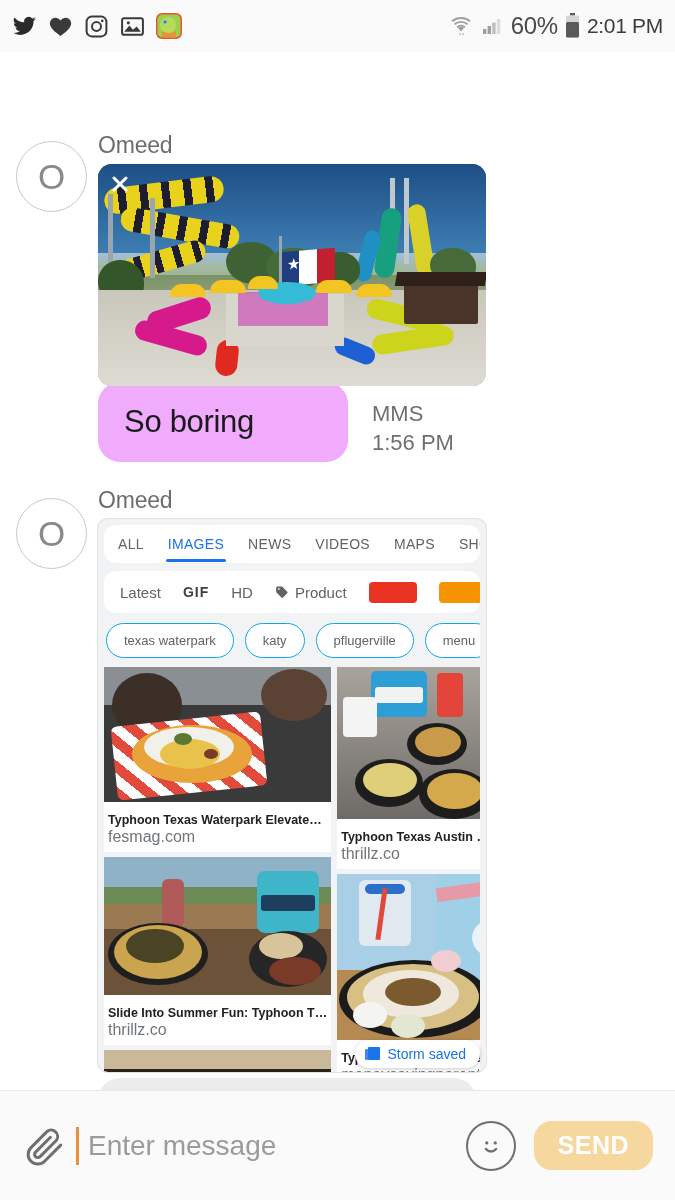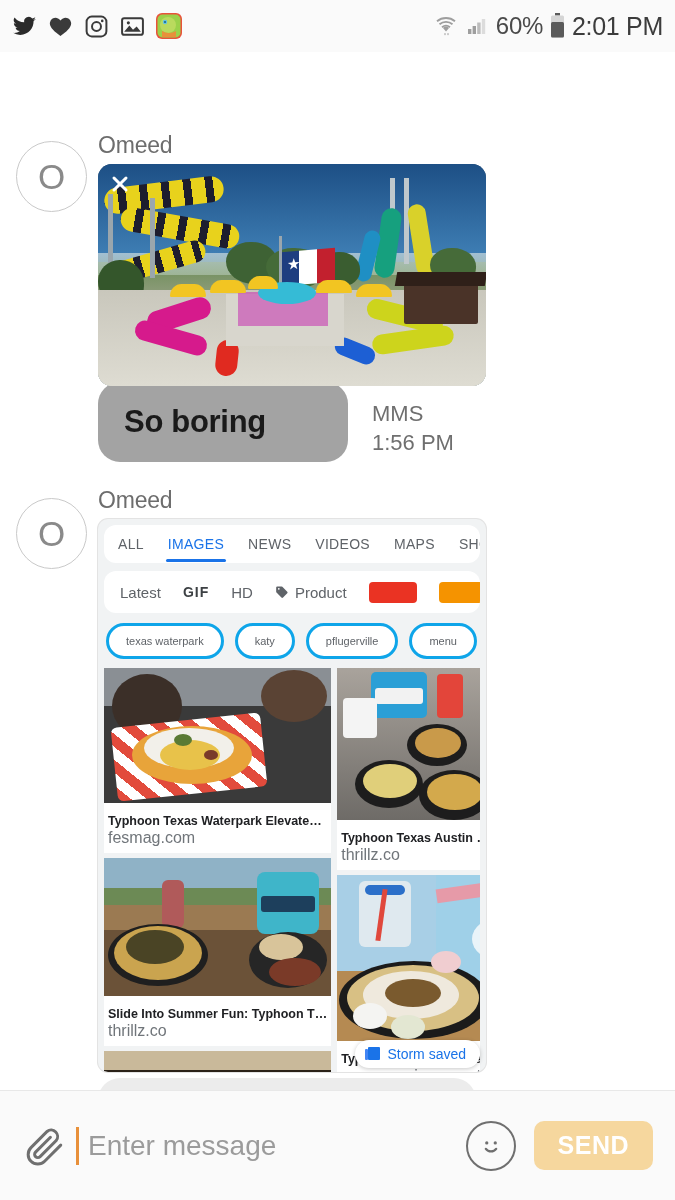--- a/index.html
+++ b/index.html
@@ -16,21 +16,21 @@
     display:flex; align-items:center; justify-content:space-between;
     padding:0 12px;
   }
   .status-left { display:flex; align-items:center; gap:11px; }
   .status-right { display:flex; align-items:center; gap:7px; }
   .si { display:flex; align-items:center; }
   .battery-pct {
     font-size:24px; color:#4a4a4a; font-weight:400; letter-spacing:-0.3px;
   }
   .clock {
-    font-size:25px; color:#3c3c3c; font-weight:400; letter-spacing:-0.3px;
+    font-size:21px; color:#3c3c3c; font-weight:400; letter-spacing:-0.3px;
   }
 
   
   .header {
     height:76px; background:#fafafa;
     display:flex; align-items:center; padding:0 22px;
     border-bottom:1px solid #e4e4e4;
   }
   .back-chevron {
     width:34px; height:40px; display:flex; align-items:center; justify-content:center;
@@ -83,22 +83,22 @@
   .wp-tree { position:absolute; border-radius:48% 52% 45% 55%; background:#3e6234; }
   .wp-slide { position:absolute; border-radius:40px; }
   .wp-flag { position:absolute; width:54px; height:34px; background:linear-gradient(90deg,#1e3e80 0 34%, #fff 34% 67%, #c2202e 67% 100%); transform:skewY(-5deg); }
   .wp-flag:after { content:"★"; position:absolute; left:6px; top:4px; color:#fff; font-size:15px; }
   .wp-umb { position:absolute; width:36px; height:13px; background:#f2c522; border-radius:18px 18px 2px 2px; }
   .wp-build { position:absolute; background:#4a3328; }
 
   
   .bubble-row { display:flex; align-items:flex-end; margin-left:84px; margin-top:-4px; }
   .bubble {
-    background:#a3a3a3; border-radius:22px;
-    padding:22px 26px; min-width:250px; max-width:378px;font-weight:bold;
+    background:#f0abfc; border-radius:22px;
+    padding:22px 26px; min-width:250px; max-width:378px;
   }
   .bubble-text { font-size:31px; color:#1a1a1a; letter-spacing:-0.3px; }
   .msg-meta { margin-left:24px; padding-bottom:4px; }
   .meta-line { font-size:22px; color:#6f6f6f; line-height:1.35; }
 
   
   .gcard {
     position:relative; margin-left:84px; margin-top:5px;
     width:388px; height:553px; border-radius:10px; overflow:hidden;
     background:#f1f3f4; box-shadow:0 0 0 1px #e3e3e3;
@@ -115,22 +115,22 @@
   }
   .g-filters {
     background:#fff; border-radius:12px; margin:8px 6px 0 6px; height:42px;
     display:flex; align-items:center; padding:0 16px; gap:22px; overflow:hidden;
   }
   .g-filt { font-size:15px; color:#5f6368; white-space:nowrap; display:flex; align-items:center; gap:6px; }
   .g-filt.gif { font-weight:bold; color:#3c4043; font-size:14px; letter-spacing:1px; }
   .swatch { width:48px; height:21px; border-radius:4px; flex:0 0 auto; }
   .g-chips { display:flex; gap:11px; margin:10px 6px 0 8px; overflow:hidden; }
   .chip {
-    background:#fff; border:3px solid #0ea5e9; border-radius:22px;
-    padding:9px 17px; font-size:11px; color:#5f6368; white-space:nowrap;
+    background:#fff; border:1px solid #0ea5e9; border-radius:22px;
+    padding:9px 17px; font-size:13px; color:#5f6368; white-space:nowrap;
   }
   .g-grid {
     display:flex; gap:6px; margin:9px 6px 0 6px; overflow:hidden;
   }
   .g-col { flex:1; display:flex; flex-direction:column; gap:0; }
   .g-col.right { padding-top:0; }
   .g-item { background:#fff; margin-bottom:5px; }
   .g-thumb { width:100%; position:relative; overflow:hidden; }
   .g-cap {
     font-size:12.5px; color:#202124; font-weight:600; padding:11px 4px 1px 4px;
@@ -168,21 +168,21 @@
   .msg-input {
     flex:1; border:none; background:transparent; outline:none;
     font-size:28px; color:#3a3a3a; padding-left:9px;
     font-family:"Liberation Sans", sans-serif;
   }
   .msg-input::placeholder { color:#9b9b9b; }
   .emoji { width:50px; height:50px; border:2.5px solid #6f6f6f; border-radius:50%;
            display:flex; align-items:center; justify-content:center; margin-right:18px; }
   .send-btn {
     background:#f6d79e; color:#fff; font-weight:bold; font-size:25px;
-    border:none; border-radius:10px; padding:10px 24px; letter-spacing:.5px;
+    border:none; border-radius:18px; padding:10px 24px; letter-spacing:.5px;
     font-family:"Liberation Sans", sans-serif;
   }
 </style>
 </head>
 <body>
 
 <div id="app">
 
   <div class="statusbar">
     <div class="status-left">

